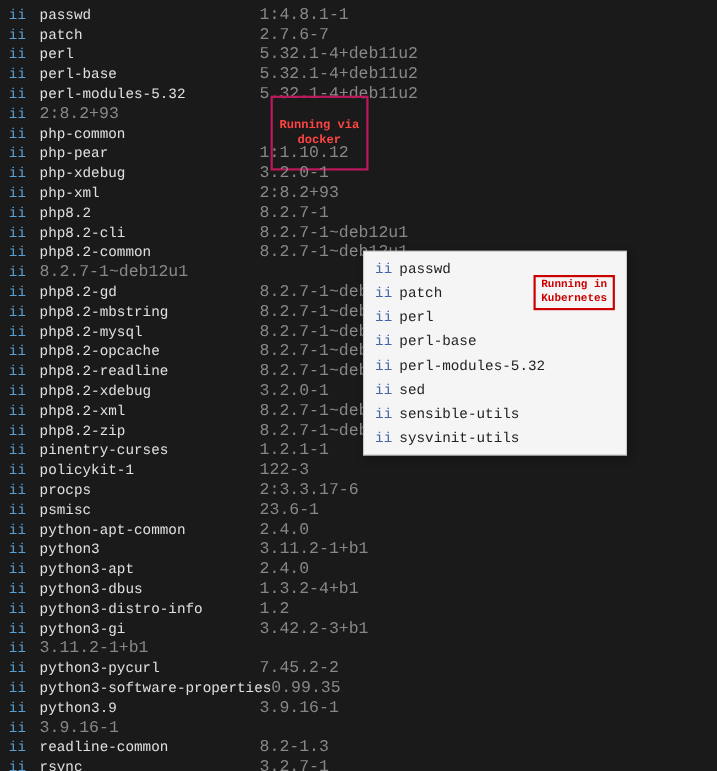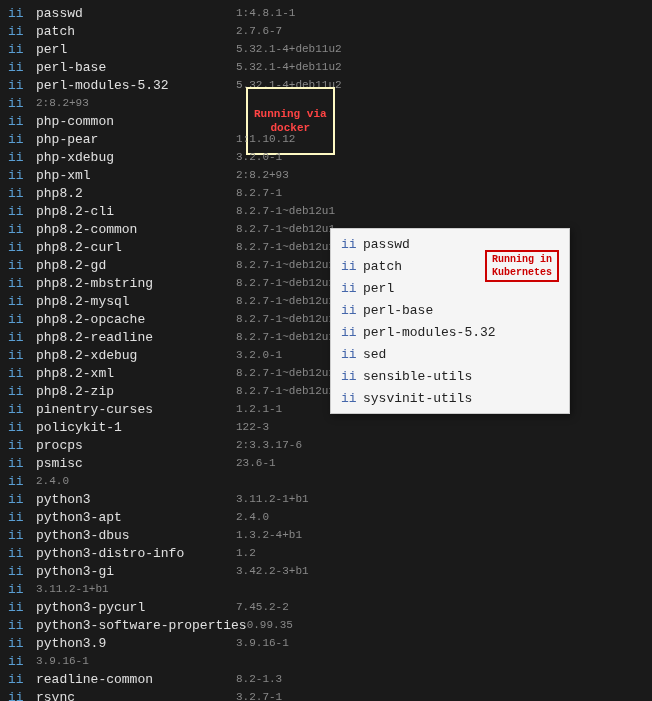--- a/index.html
+++ b/index.html
@@ -33,28 +33,28 @@
       margin-right: 8px;
     }
 
     .line .pkg-name {
       color: #e0e0e0;
       min-width: 200px;
     }
 
     .line .pkg-version {
       color: #888;
-      font-size: 11px;
+      font-size: 15px;
       text-align: right;
     }
 
     
     .docker-badge {
       display: inline-block;
-      border: 2px solid #fef9c3;
+      border: 2px solid #be185d;
       color: #ff4444;
       font-size: 11px;
       font-weight: bold;
       padding: 18px 6px;
       margin-left: 10px;
       text-align: center;
       line-height: 1.3;
     }
 
     
@@ -166,21 +166,20 @@
         <span class="pkg-name">php8.2-cli</span>
         <span class="pkg-version">8.2.7-1~deb12u1</span>
       </div>
       <div class="line">
         <span class="status">ii</span>
         <span class="pkg-name">php8.2-common</span>
         <span class="pkg-version">8.2.7-1~deb12u1</span>
       </div>
       <div class="line">
         <span class="status">ii</span>
-        <span class="pkg-name">php8.2-curl</span>
         <span class="pkg-version">8.2.7-1~deb12u1</span>
       </div>
       <div class="line">
         <span class="status">ii</span>
         <span class="pkg-name">php8.2-gd</span>
         <span class="pkg-version">8.2.7-1~deb12u1</span>
       </div>
       <div class="line">
         <span class="status">ii</span>
         <span class="pkg-name">php8.2-mbstring</span>
@@ -231,20 +230,21 @@
         <span class="pkg-name">procps</span>
         <span class="pkg-version">2:3.3.17-6</span>
       </div>
       <div class="line">
         <span class="status">ii</span>
         <span class="pkg-name">psmisc</span>
         <span class="pkg-version">23.6-1</span>
       </div>
       <div class="line">
         <span class="status">ii</span>
+        <span class="pkg-name">python-apt-common</span>
         <span class="pkg-version">2.4.0</span>
       </div>
       <div class="line">
         <span class="status">ii</span>
         <span class="pkg-name">python3</span>
         <span class="pkg-version">3.11.2-1+b1</span>
       </div>
       <div class="line">
         <span class="status">ii</span>
         <span class="pkg-name">python3-apt</span>

